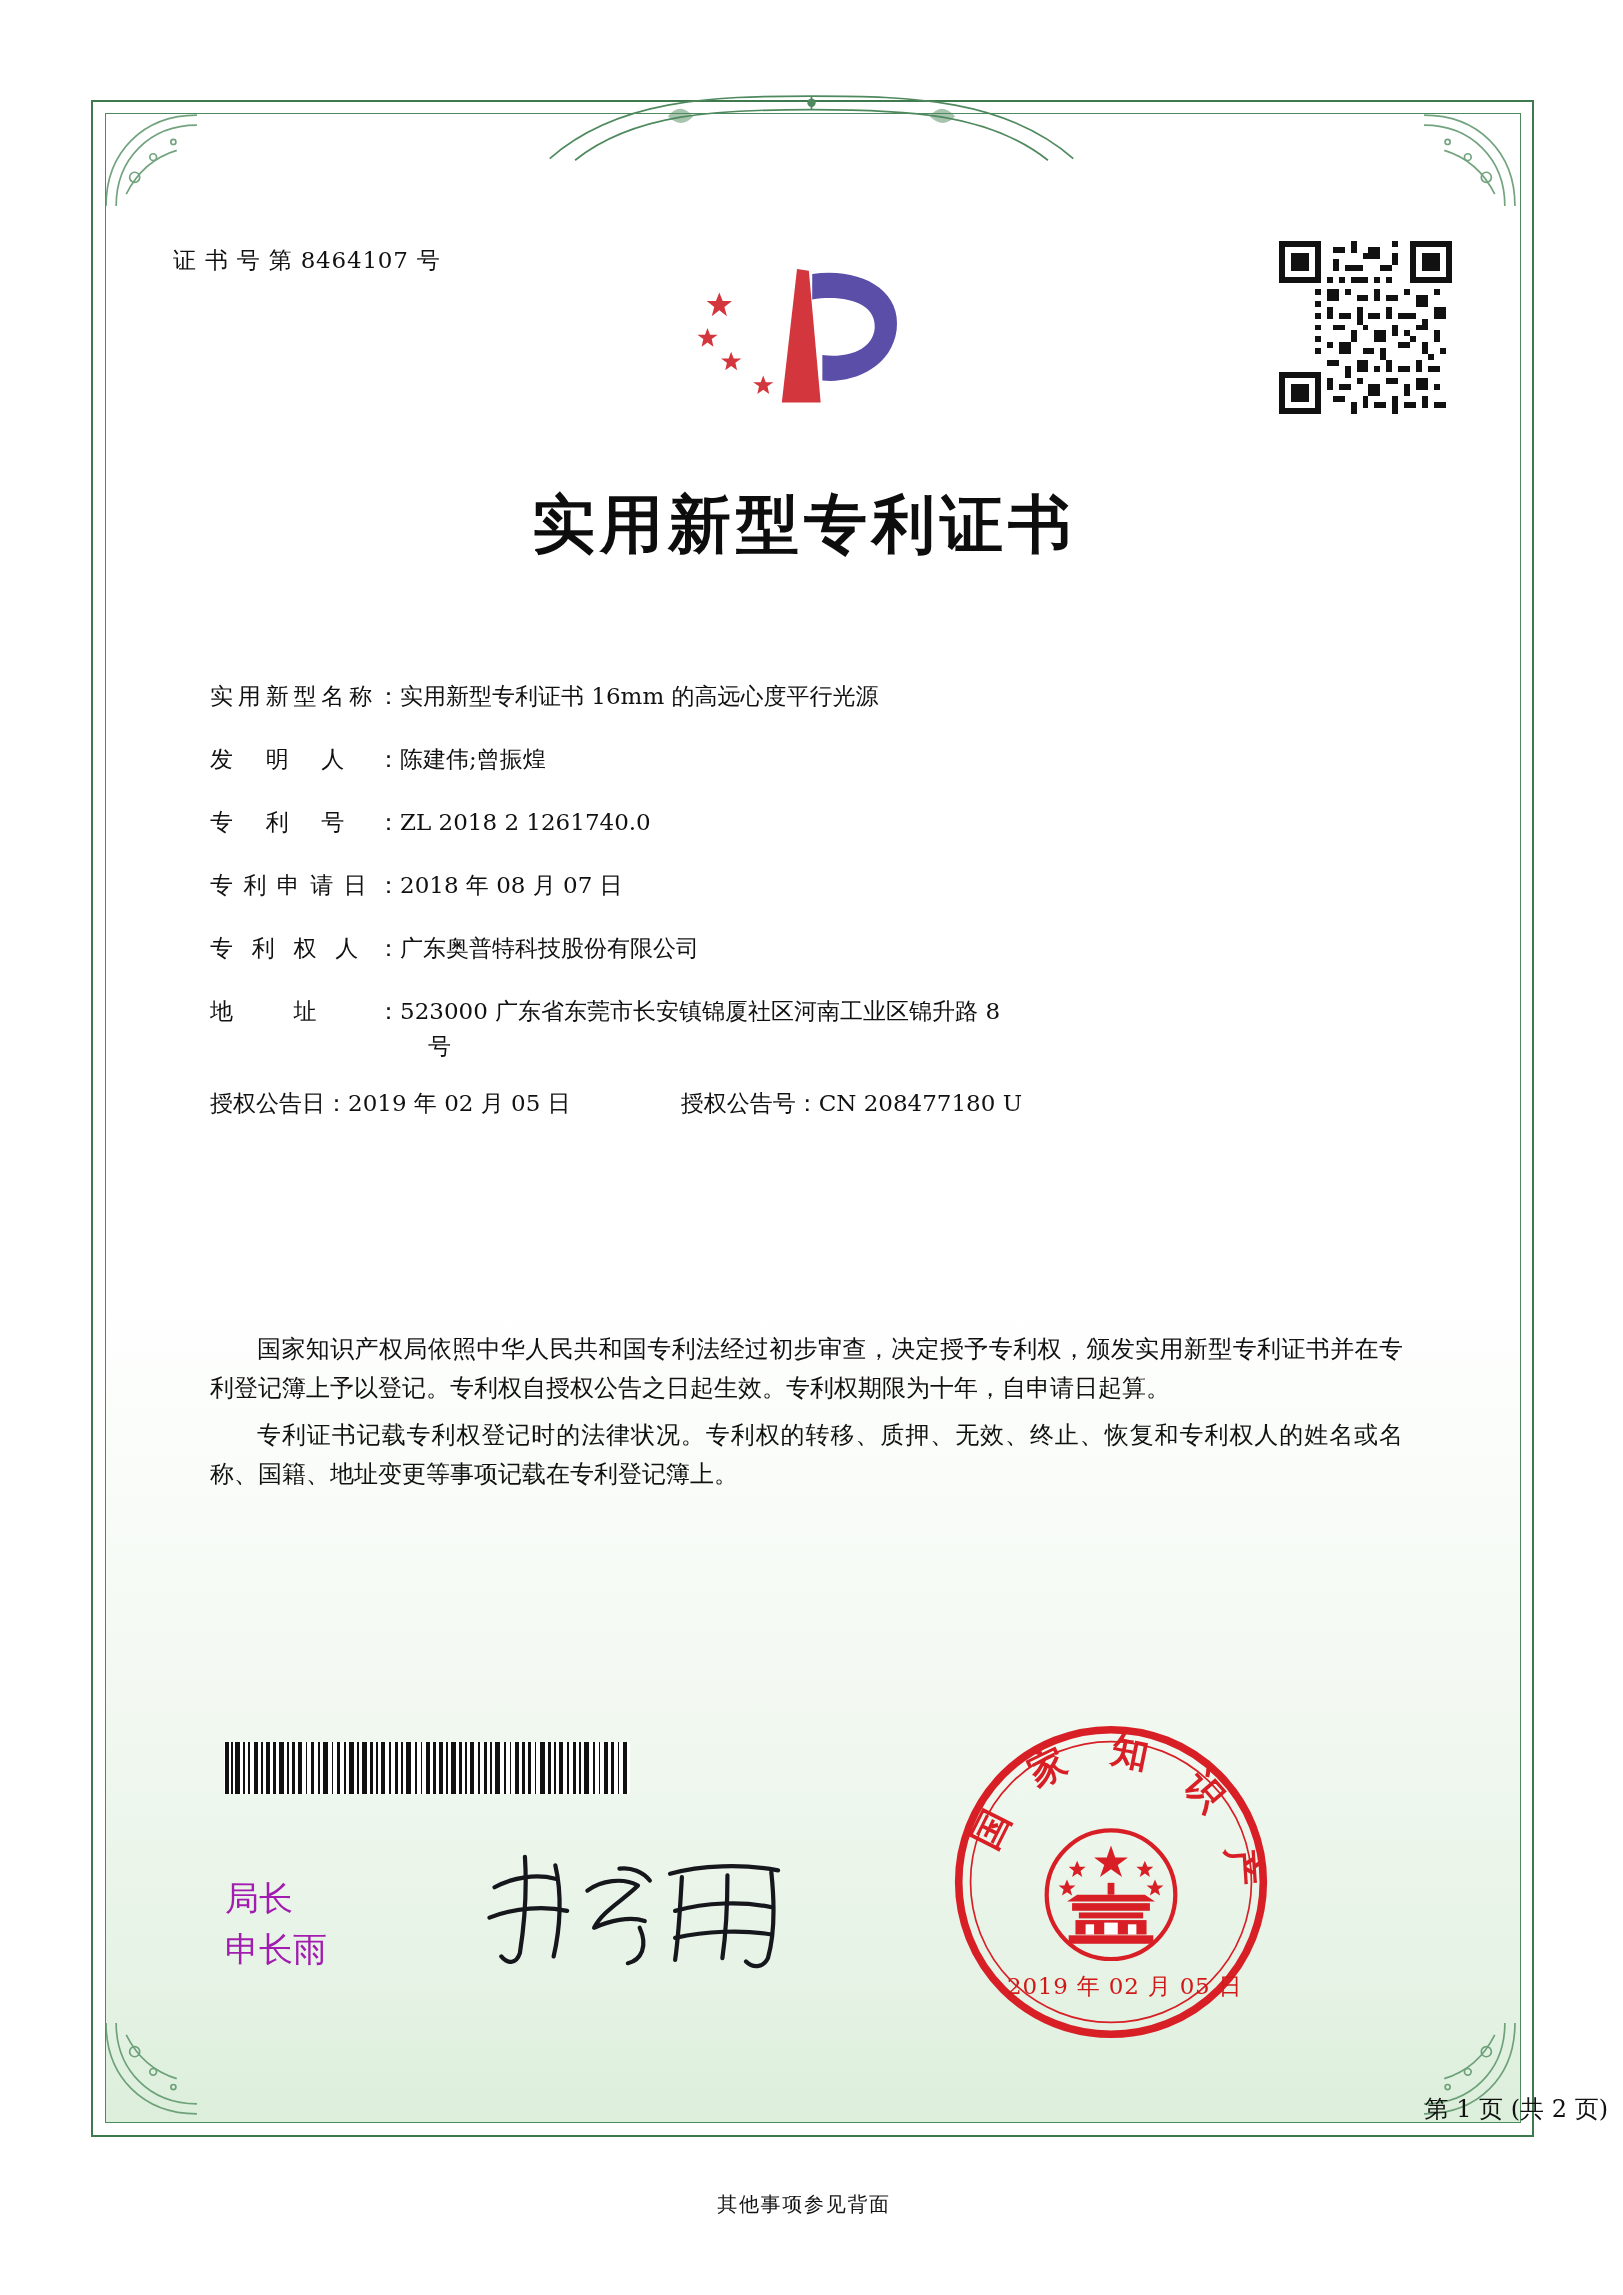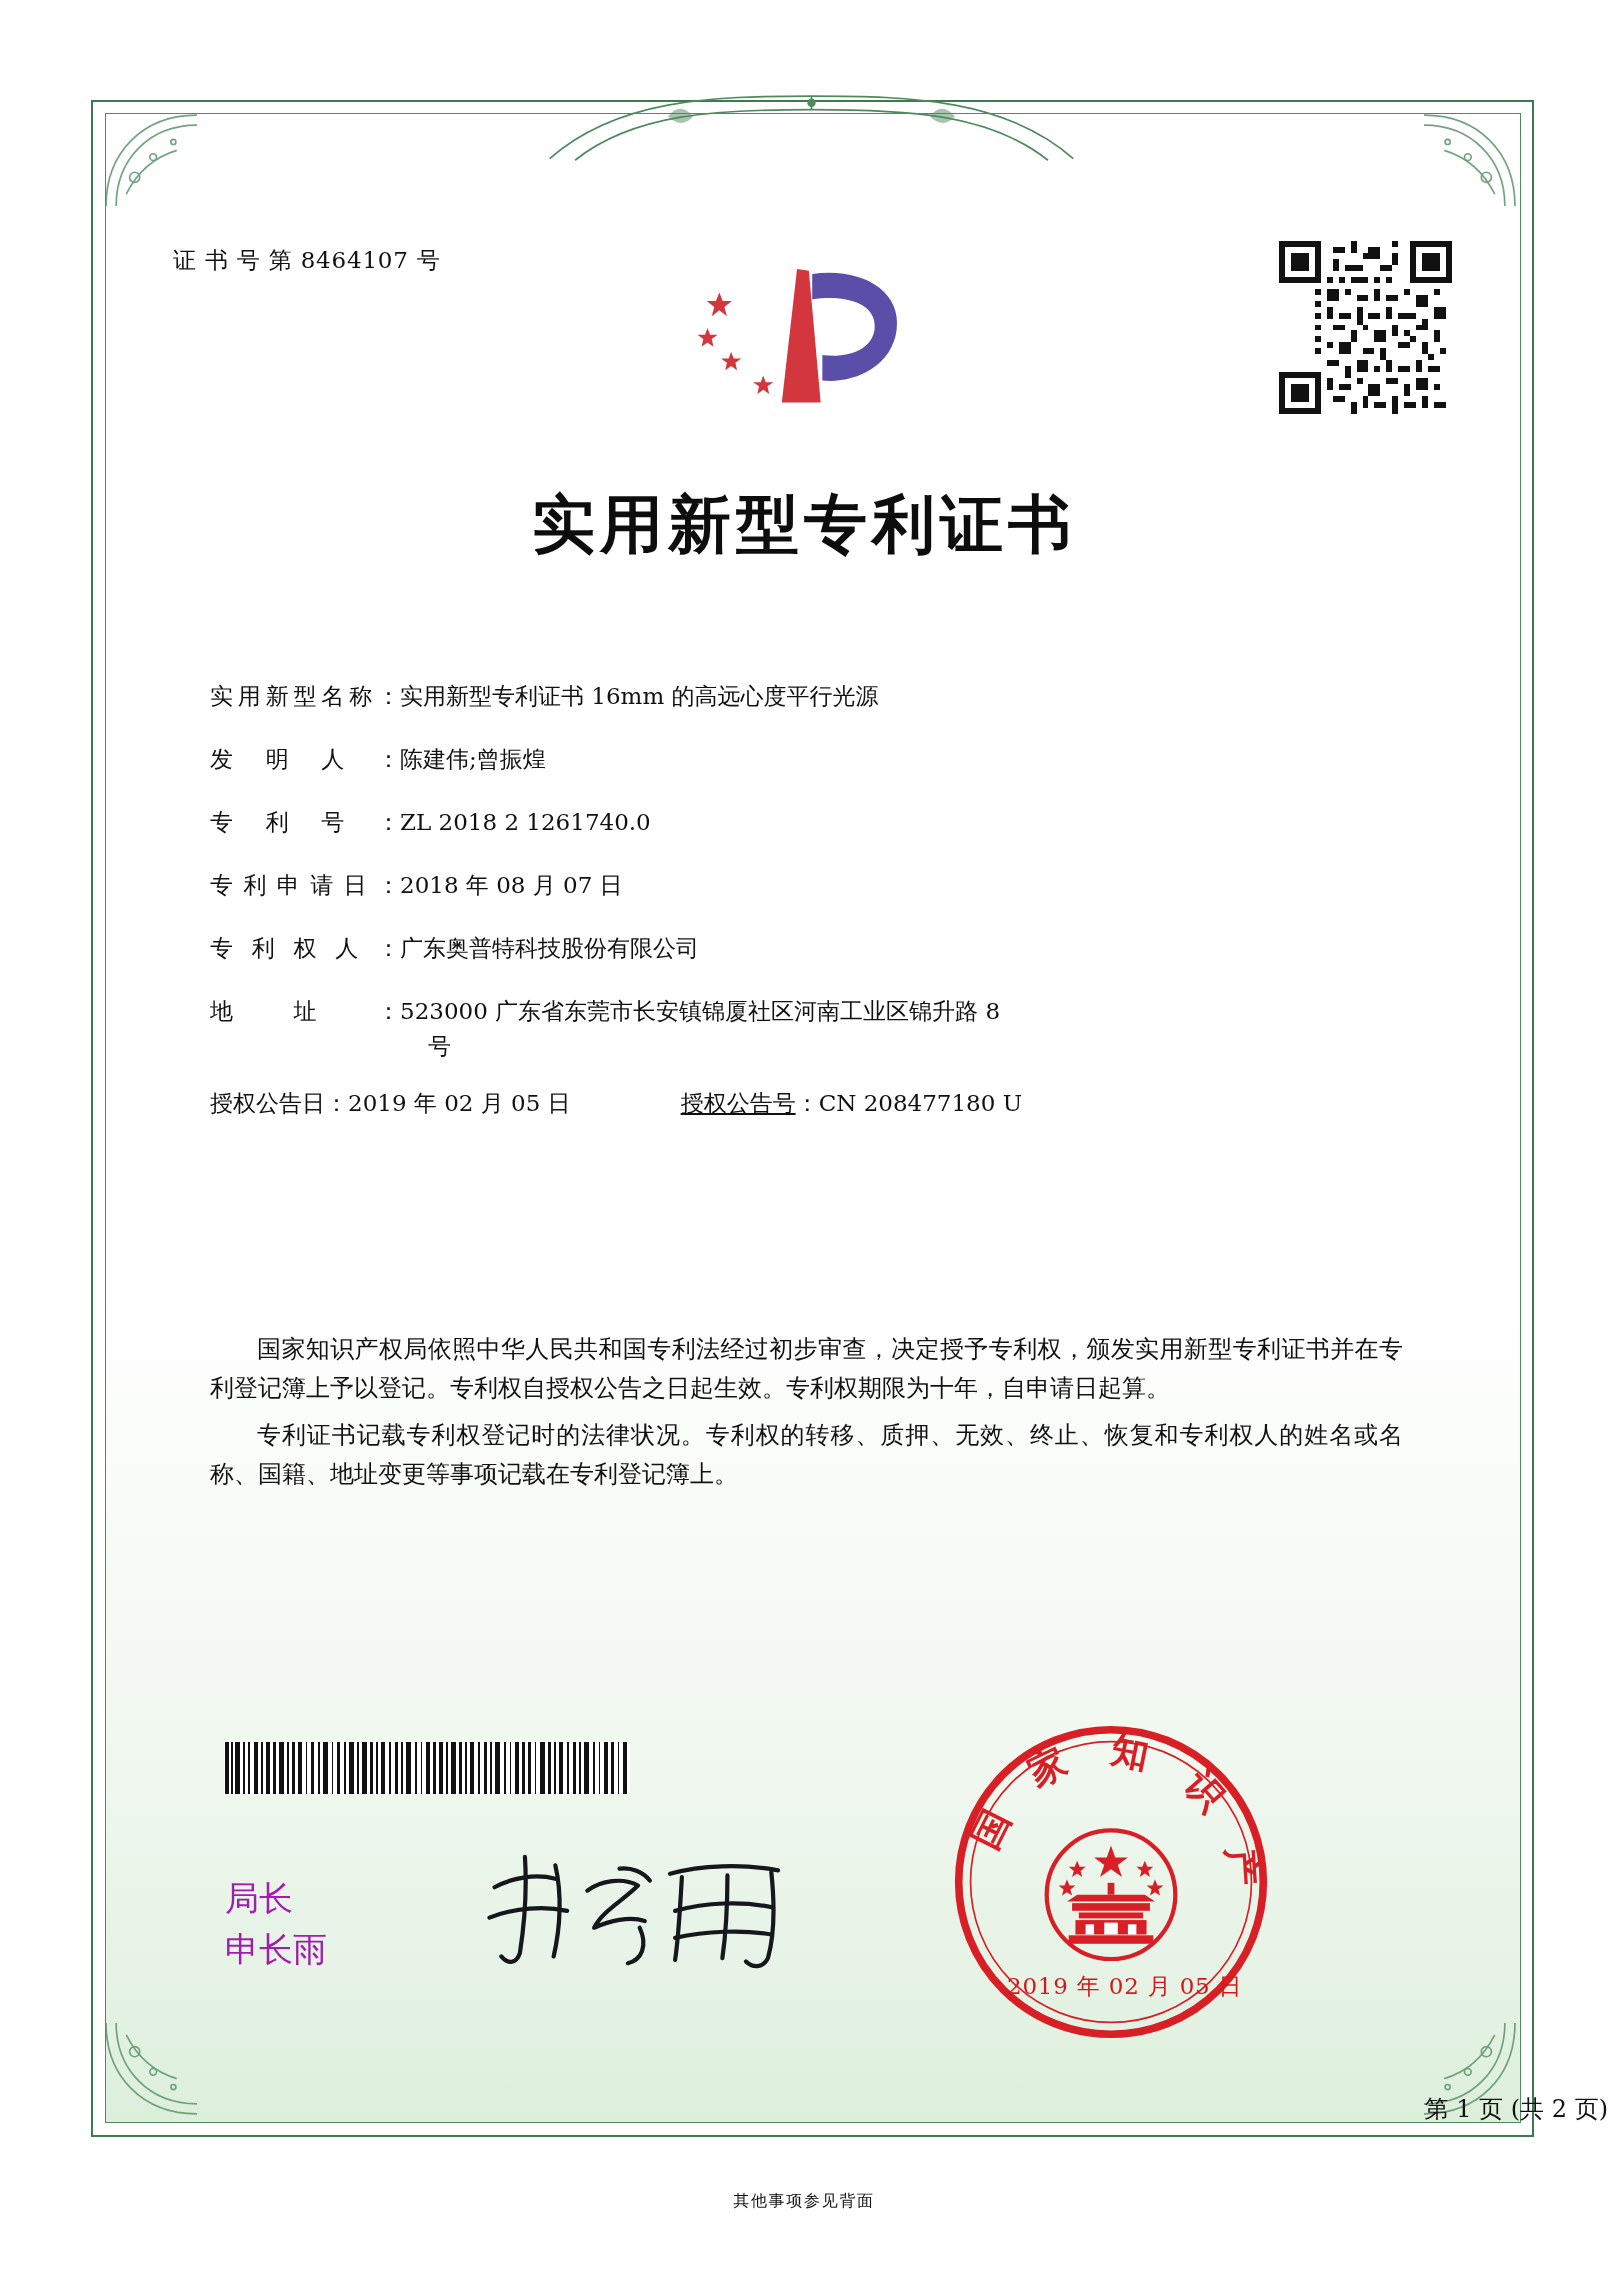--- a/index.html
+++ b/index.html
@@ -144,21 +144,21 @@
     font-size: 23px;
   }
 
   .row-inline {
     display: flex;
     align-items: flex-start;
     margin-bottom: 40px;
     font-family: "DejaVu Serif", "Liberation Serif", serif;
     font-size: 23px;
   }
-  .row-inline .seg2 { margin-left: 110px; text-decoration: underline; }
+  .row-inline .seg2 { margin-left: 110px; }
 
   
   .paras {
     position: absolute;
     left: 210px;
     top: 1330px;
     width: 1193px;
     font-size: 24px;
     line-height: 1.62;
     text-align: justify;
@@ -228,21 +228,21 @@
     text-align: right;
     font-size: 24px;
     font-family: "DejaVu Serif", "Liberation Serif", serif;
     color: #111;
   }
   .footer-note {
     position: absolute;
     left: 0; right: 0;
     top: 2191px;
     text-align: center;
-    font-size: 16px;
+    font-size: 20px;
     font-family: Liberation Sans, sans-serif;
     color: #111;
     letter-spacing: 1.7px;
   }
 </style>
 </head>
 <body>
 
 <div class="page">
 

